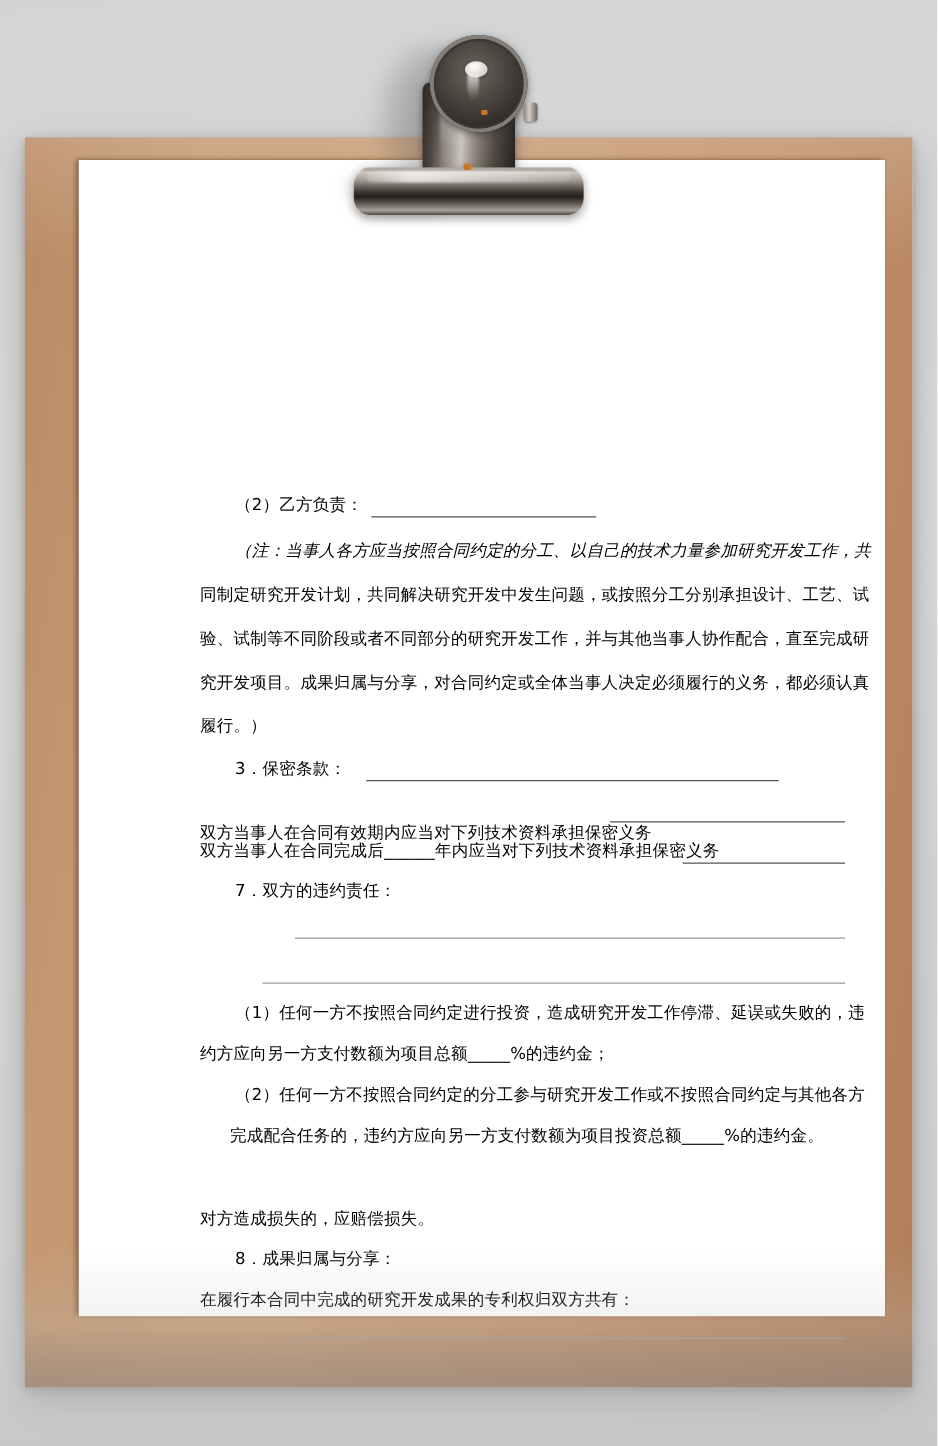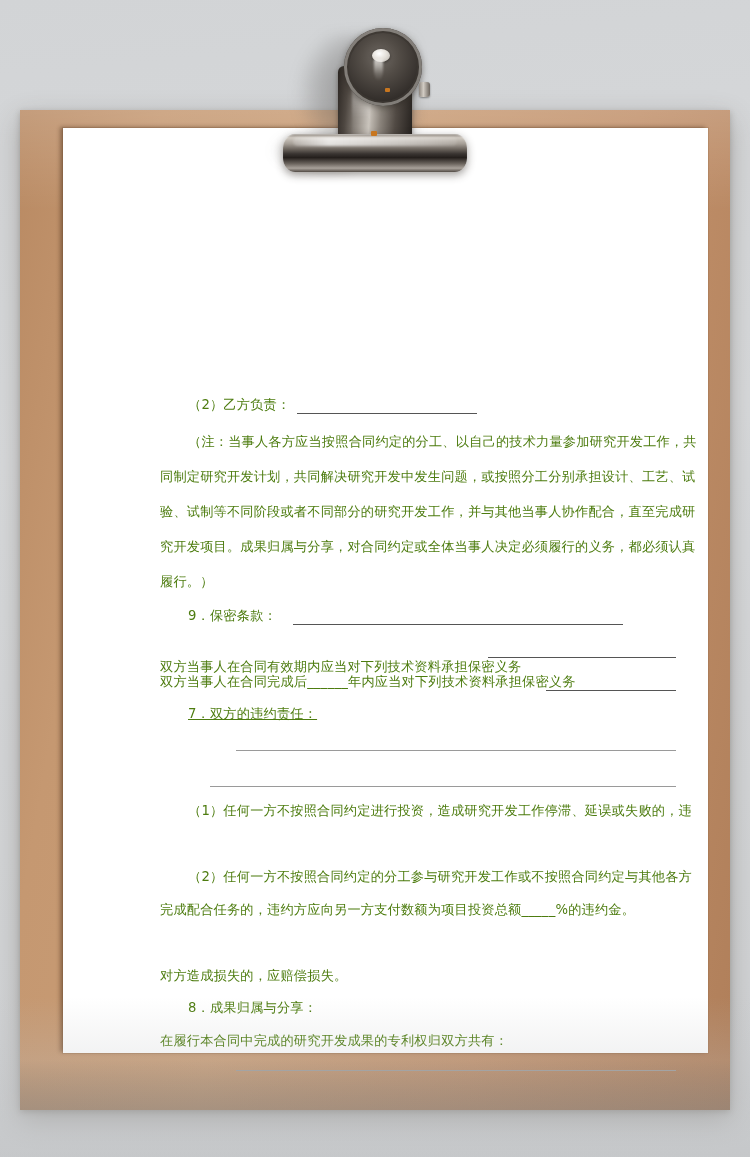--- a/index.html
+++ b/index.html
@@ -75,21 +75,21 @@
     color: #1a1a1a;
     font-size: 13.2px;
     line-height: 1;
   }
   .line {
     position: absolute;
     left: 97px;
     white-space: nowrap;
     font-size: 13.2px;
     letter-spacing: 0.2px;
-    color: #4d7c0f;
+    color: #000000;
   }
   .line.indent { left: 125px; }
 
   
   .rule {
     position: absolute;
     height: 0;
     border-top: 1.6px solid #9a9a9a;
   }
 
@@ -262,35 +262,36 @@
 
 <div id="scene">
 
   <div id="board">
     <div id="board-inner-shadow"></div>
 
     <div id="paper">
       <div id="doc">
           <div class="line indent" style="top: 270px;">（2）乙方负责：</div>
           <div class="rule" style="top: 285px; left: 234px; width: 180px; border-top-width: 1.2px; border-top-color: rgb(85, 85, 85);"></div>
-          <div class="line indent" style="top: 307px;">（注：当事人各方应当按照合同约定的分工、以自己的技术力量参加研究开发工作，共</div>
+          <div class="line indent" style="top: 307px; font-style: italic;">（注：当事人各方应当按照合同约定的分工、以自己的技术力量参加研究开发工作，共</div>
           <div class="line" style="top: 377px;">验、试制等不同阶段或者不同部分的研究开发工作，并与其他当事人协作配合，直至完成研</div>
           <div class="line" style="top: 342px;">同制定研究开发计划，共同解决研究开发中发生问题，或按照分工分别承担设计、工艺、试</div>
           <div class="line" style="top: 412px;">究开发项目。成果归属与分享，对合同约定或全体当事人决定必须履行的义务，都必须认真</div>
           <div class="line" style="top: 447px; text-align: right;">履行。）</div>
-          <div class="line indent" style="top: 481px;">9．保密条款：</div>
+          <div class="line indent" style="top: 481px;">3．保密条款：</div>
           <div class="rule" style="top: 496px; left: 230px; width: 330px; border-top-width: 1.2px; border-top-color: rgb(85, 85, 85);"></div>
           <div class="line" style="top: 532px;">双方当事人在合同有效期内应当对下列技术资料承担保密义务</div>
           <div class="rule" style="top: 529px; left: 425px; width: 188px; border-top-width: 1.2px; border-top-color: rgb(85, 85, 85);"></div>
           <div class="line" style="top: 547px;">双方当事人在合同完成后______年内应当对下列技术资料承担保密义务</div>
           <div class="rule" style="top: 562px; left: 483px; width: 130px; border-top-width: 1.2px; border-top-color: rgb(85, 85, 85);"></div>
-          <div class="line indent" style="top: 579px; text-decoration: underline;">7．双方的违约责任：</div>
+          <div class="line indent" style="top: 579px;">7．双方的违约责任：</div>
           <div class="line indent" style="top: 676px;">（1）任何一方不按照合同约定进行投资，造成研究开发工作停滞、延误或失败的，违</div>
+          <div class="line" style="top: 709px;">约方应向另一方支付数额为项目总额_____%的违约金；</div>
           <div class="line indent" style="top: 742px;">（2）任何一方不按照合同约定的分工参与研究开发工作或不按照合同约定与其他各方</div>
-          <div class="line" style="top: 775px;">完成配合任务的，违约方应向另一方支付数额为项目投资总额_____%的违约金。</div>
+          <div class="line" style="top: 775px; margin-left: 24px;">完成配合任务的，违约方应向另一方支付数额为项目投资总额_____%的违约金。</div>
           <div class="line" style="top: 841px;">对方造成损失的，应赔偿损失。</div>
           <div class="line indent" style="top: 873px;">8．成果归属与分享：</div>
           <div class="line" style="top: 906px;">在履行本合同中完成的研究开发成果的专利权归双方共有：</div>
           <div class="rule" style="top: 622px; left: 173px; width: 440px;"></div>
           <div class="rule" style="top: 658px; left: 147px; width: 466px;"></div>
           <div class="rule" style="top: 942px; left: 173px; width: 440px;"></div>
         </div>
     </div>
   </div>
 

